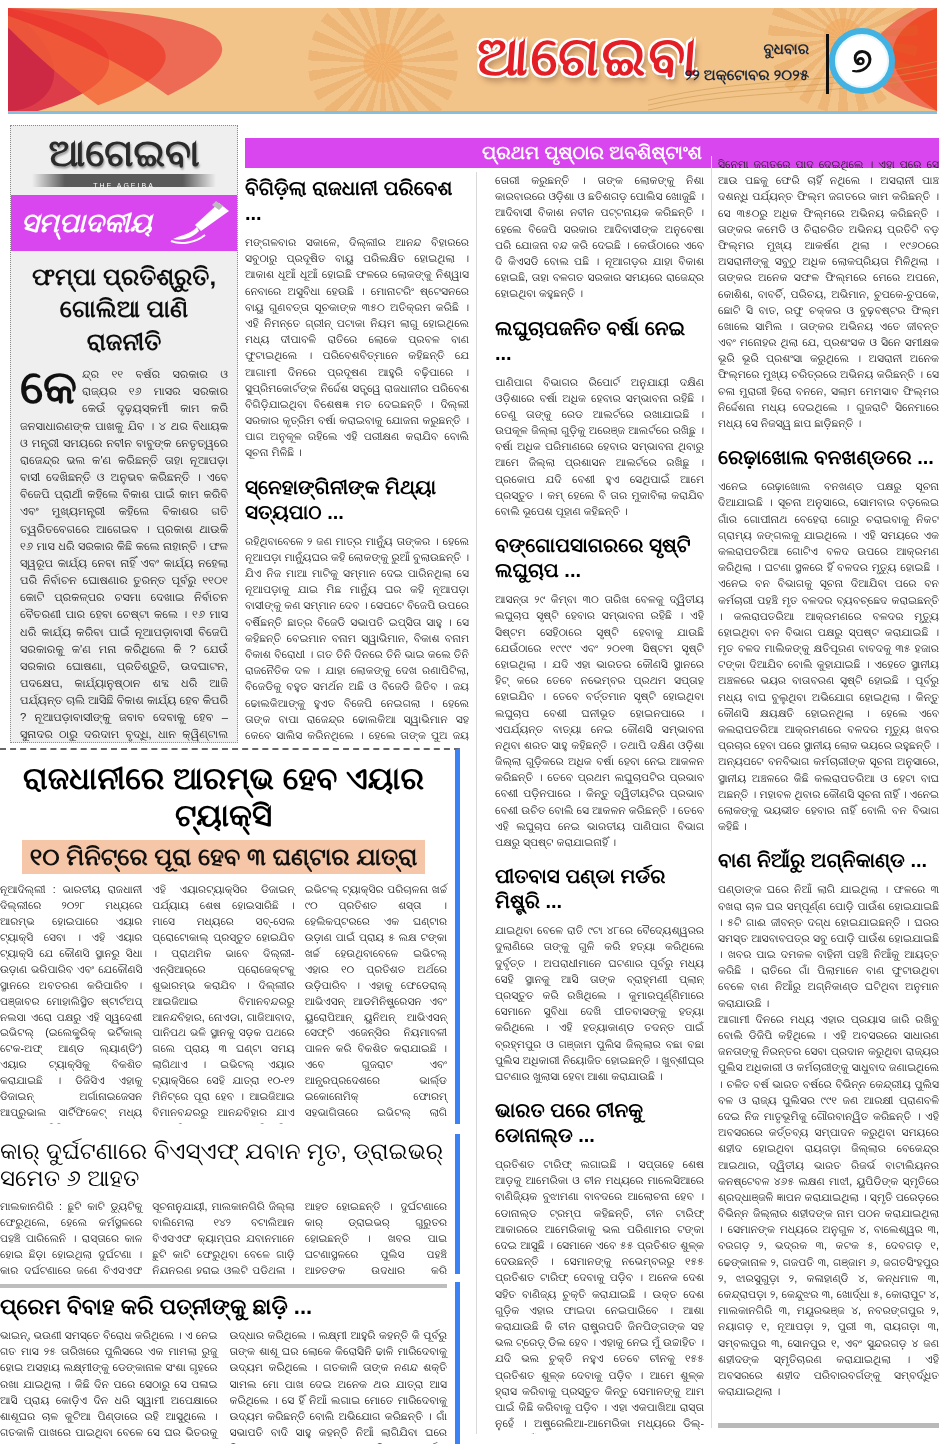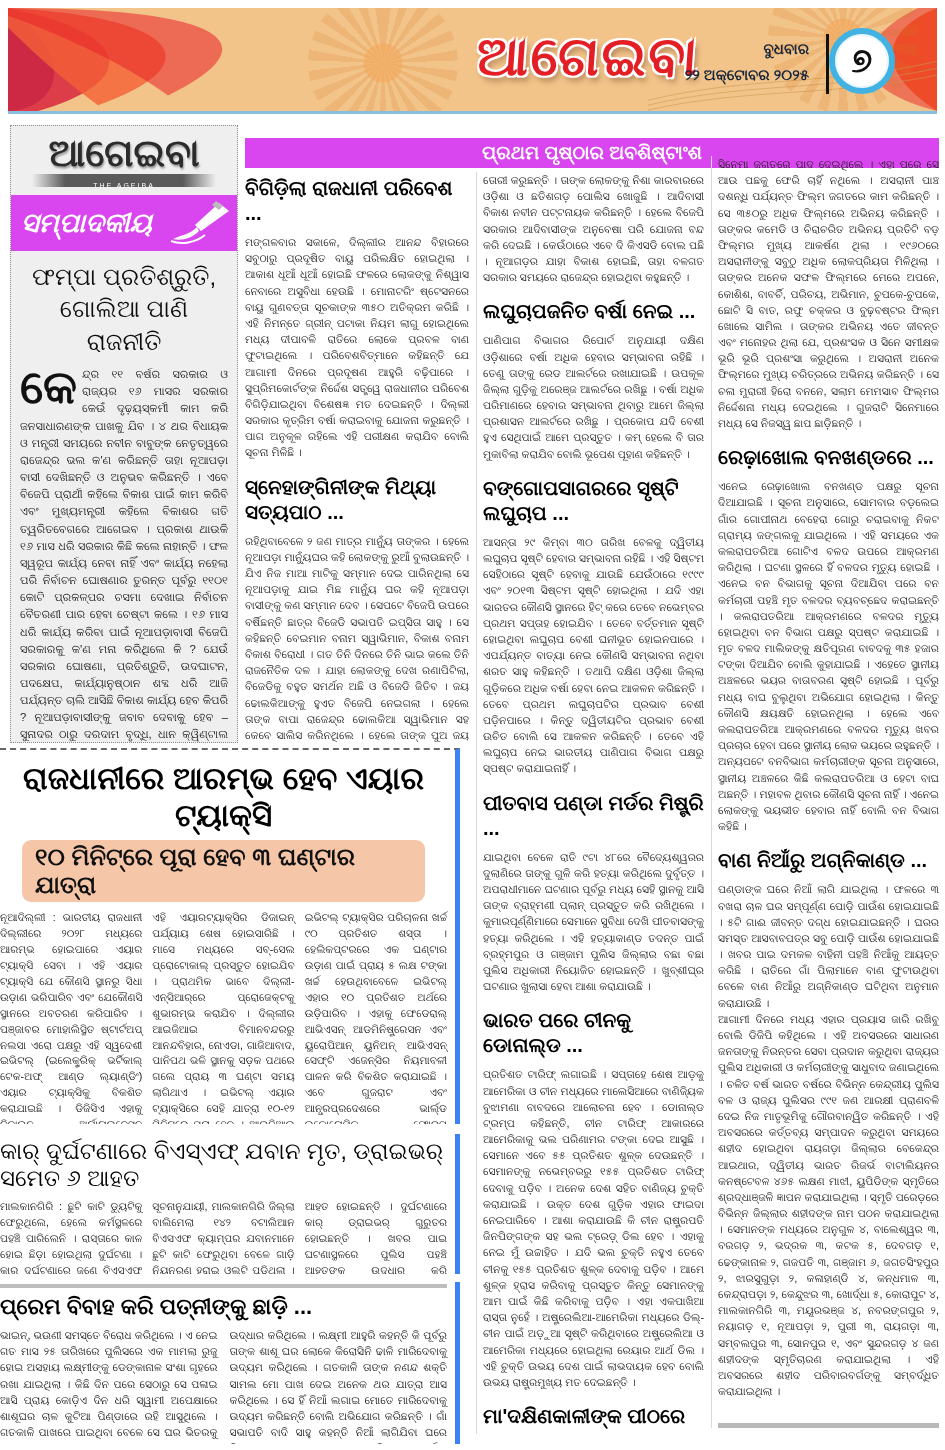--- a/index.html
+++ b/index.html
@@ -56,51 +56,51 @@
     background:linear-gradient(to right,#efefef 0%,#5a5a5a 18%,#5a5a5a 82%,#efefef 100%);
   }
   .logo-bar span { font-size:7px; color:#fff; letter-spacing:2px; line-height:13px; }
   .ed-band {
     position:relative; background:#d946ef; height:56px; margin:0 -9px; padding:0 10px;
     display:flex; align-items:center;
   }
   .ed-band .label { color:#fff; font-size:27px; font-weight:bold; font-style:italic; }
   .ed-band svg { position:absolute; right:6px; top:6px; }
   .ed-headline {
-    text-align:center; font-size:24px; line-height:1.35; font-weight:normal; color:#0d0d0d;
+    text-align:center; font-size:24px; line-height:1.35; font-weight:bold; color:#0d0d0d;
     margin:10px 0 8px 0;
   }
   .ed-body { font-size:11.3px; line-height:1.52; text-align:justify; color:#222; }
   .dropcap { float:left; font-size:46px; line-height:.85; font-weight:bold; margin:2px 5px 0 0; color:#111; }
 
   
   .cont-bar {
     position:absolute; left:245px; top:138px; width:694px; height:30px; background:#d946ef;
     display:flex; align-items:center; justify-content:center;
   }
   .cont-bar span { color:#fff; font-size:19px; font-weight:bold; }
 
   
   .col { position:absolute; overflow:hidden; display:flex; flex-direction:column; }
   .col1 { left:245px; top:176px; width:224px; height:568px; }
-  .col2 { left:476px; top:172px; width:228px; height:1262px; border-left:1px solid #d9d9d9; padding-left:6px; }
+  .col2 { left:476px; top:172px; width:228px; height:1262px; border-left:1px solid #d9d9d9; padding-left:18px; }
   .col3 { left:711px; top:156px; width:228px; height:1272px; border-left:1px solid #d9d9d9; padding-left:6px; }
   .art-headline { font-size:20px; font-weight:bold; color:#000; line-height:1.25; margin:14px 0 8px 0; }
   .art-body, .lead-body { font-size:10.8px; line-height:1.5; text-align:justify; color:#1f1f1f; }
   .endbar { margin-top:auto; height:5px; background:#b9b9b9; }
 
   
   .left-zone { position:absolute; left:0; width:460px; overflow:hidden; border-right:5px solid #3b82f6; padding-right:8px; }
   .airtaxi { top:748px; height:376px; border-top:2px dashed #666; padding-top:6px; }
   .airtaxi .big-headline {
     text-align:center; font-size:31px; font-weight:bold; color:#000; line-height:1.2; margin:4px 0 6px 0;
   }
   .airtaxi .subhead {
-    display:block; margin:0 22px 8px 22px; background:#f6c6a8; text-align:left;
-    font-size:24px; font-weight:bold; color:#111; padding:3px 13px;border-radius:9px;
+    display:block; margin:0 22px 8px 22px; background:#f6c6a8; text-align:center;
+    font-size:24px; font-weight:bold; color:#111; padding:3px 7px;
   }
   .cols3 { display:flex; gap:10px; }
   .cols3 p { flex:1; font-size:10.6px; line-height:1.5; text-align:justify; }
   .cols2 { display:flex; gap:12px; }
   .cols2 p { flex:1; font-size:10.8px; line-height:1.5; text-align:justify; }
   .accident { top:1134px; height:140px; }
   .accident .sec-headline { font-size:23px; font-weight:normal; margin:4px 0 7px 0; color:#000; }
   .marriage { top:1282px; height:162px; }
   .marriage .bar { height:4px; background:#bdbdbd; margin:2px 0 6px 0; }
   .marriage .sec-headline { font-size:22px; font-weight:bold; margin:2px 0 7px 0; color:#000; }

